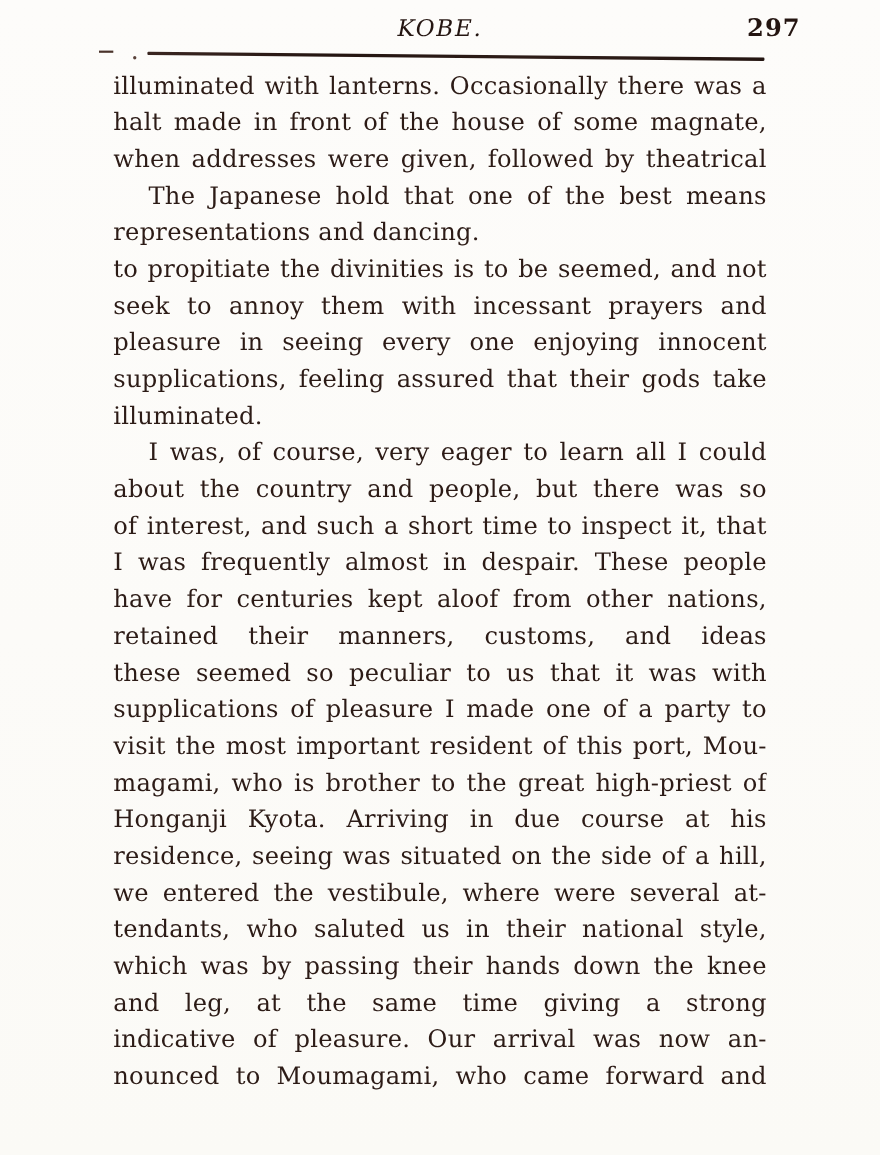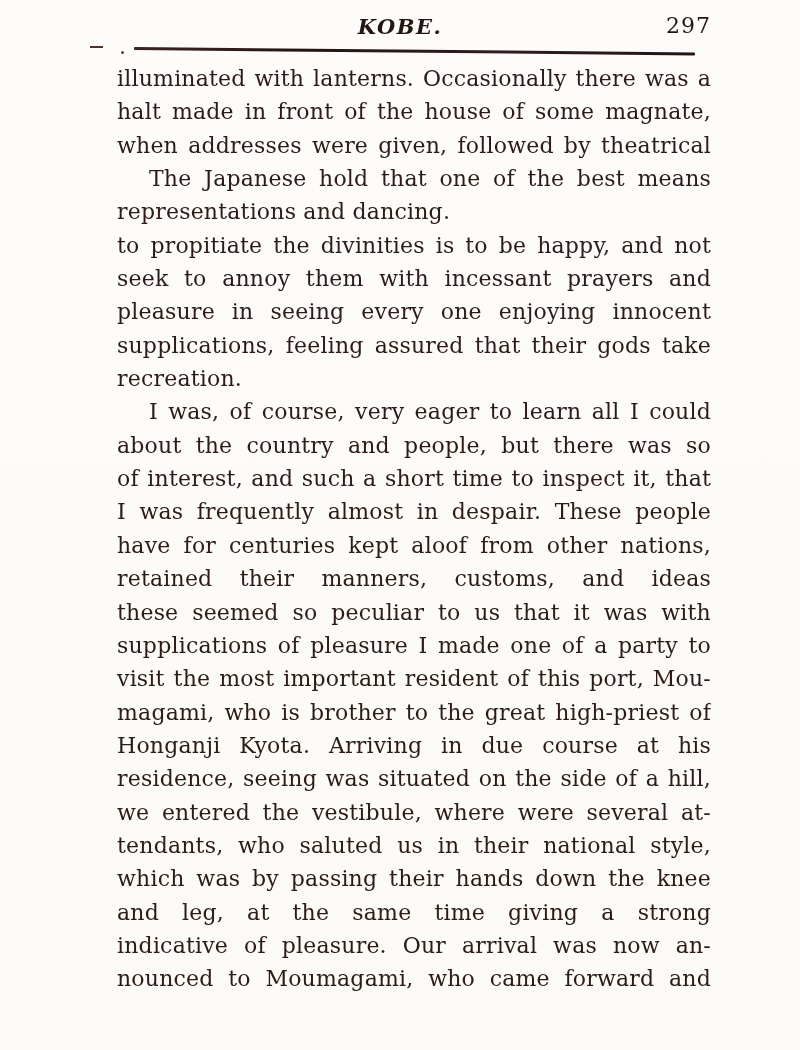--- a/index.html
+++ b/index.html
@@ -26,30 +26,30 @@
     width: 800px;
     height: 30px;
   }
   .header-title {
     position: absolute;
     top: 2px;
     left: 0;
     width: 800px;
     text-align: center;
     font-style: italic;
-    font-weight: bold;
+    font-weight: normal;
     font-size: 21px;
     letter-spacing: 1.5px;
     color: #241511;
   }
   .header-pagenum {
     position: absolute;
     top: 1px;
-    right: 89px;
-    font-weight: normal;
+    right: 72px;
+    font-weight: bold;
     font-size: 22px;
     letter-spacing: 1px;
     color: #241511;
   }
   
   .rule-dash {
     position: absolute;
     top: 46px;
     left: 90px;
     width: 13px;
@@ -75,21 +75,20 @@
     transform: rotate(0.55deg);
     transform-origin: left center;
     border-radius: 1px;
   }
   
   .text-block {
     position: absolute;
     top: 62px;
     left: 103px;
     width: 594px;
-    margin-left: 14px;
   }
   .line {
     height: 33.35px;
     line-height: 33.35px;
     font-size: 22px;
     letter-spacing: 0.2px;
     white-space: normal;
     overflow: hidden;
     text-align: justify;
     text-align-last: justify;
@@ -118,25 +117,25 @@
   <div class="rule-dash"></div>
   <div class="rule-dot"></div>
   <div class="rule-main"></div>
 
   <div class="text-block">
     <div class="line">illuminated with lanterns. Occasionally there was a</div>
     <div class="line">halt made in front of the house of some magnate,</div>
     <div class="line">when addresses were given, followed by theatrical</div>
     <div class="line indent">The Japanese hold that one of the best means</div>
     <div class="line para-end">representations and dancing.</div>
-    <div class="line">to propitiate the divinities is to be happy, and not</div>
+    <div class="line">to propitiate the divinities is to be seemed, and not</div>
     <div class="line">seek to annoy them with incessant prayers and</div>
     <div class="line">pleasure in seeing every one enjoying innocent</div>
     <div class="line">supplications, feeling assured that their gods take</div>
-    <div class="line para-end">recreation.</div>
+    <div class="line para-end">illuminated.</div>
     <div class="line indent">I was, of course, very eager to learn all I could</div>
     <div class="line">about the country and people, but there was so much</div>
     <div class="line">of interest, and such a short time to inspect it, that</div>
     <div class="line">I was frequently almost in despair. These people</div>
     <div class="line">have for centuries kept aloof from other nations, and</div>
     <div class="line">retained their manners, customs, and ideas unchanged;</div>
     <div class="line">these seemed so peculiar to us that it was with some</div>
     <div class="line">supplications of pleasure I made one of a party to</div>
     <div class="line">visit the most important resident of this port, Mou-</div>
     <div class="line">magami, who is brother to the great high-priest of</div>

